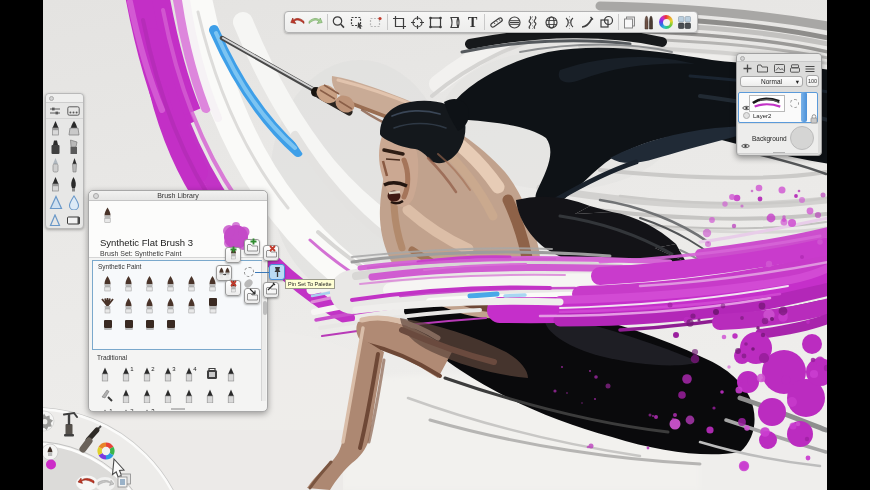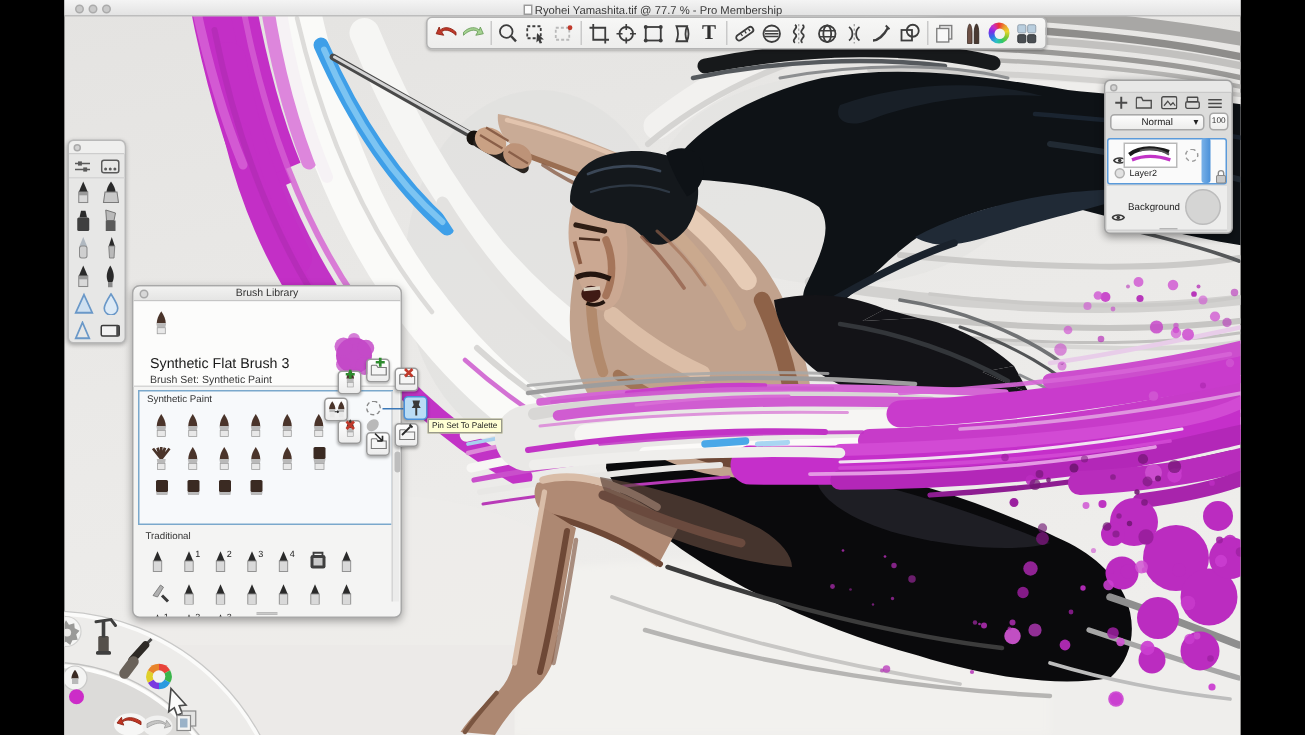--- a/index.html
+++ b/index.html
@@ -368,26 +368,20 @@
           <rect x="3.5" y="0" width="9" height="10" fill="#e4e4e3" stroke="#8a8a8a" stroke-width="0.8"></rect>
           <rect x="0" y="3" width="9" height="10" fill="#f4f4f3" stroke="#8a8a8a" stroke-width="0.8"></rect>
           <rect x="2" y="5" width="5" height="6" fill="#9ab2c8"></rect>
         </g>
       <circle cx="50" cy="452" r="8" fill="#f4f4f3" stroke="#c9c9c8" stroke-width="0.8"></circle>
       <path d="M50,446.5 C51.6,448.6 52.4,450.5 52.4,452.3 L47.6,452.3 C47.6,450.5 48.4,448.6 50,446.5 Z" fill="#3a2a22"></path>
       <rect x="48" y="452.3" width="4.2" height="3.7" fill="#b9b9b9"></rect>
       <circle cx="51" cy="464.5" r="5" fill="#cc2cc8"></circle>
     </g>
   </svg>
-  <div id="titlebar">
-    <div class="tl" style="left:7px"></div>
-      <div class="tl" style="left:16px"></div>
-      <div class="tl" style="left:25px"></div>
-    <div id="title"><span style="display:inline-block;width:6px;height:7px;border:0.5px solid #9a9a9a;background:#fdfdfd;vertical-align:-1px;margin-right:2px"></span>Ryohei Yamashita.tif @ 77.7 % - Pro Membership</div>
-  </div>
 <div id="toolbar" style="position:absolute;left:284px;top:11px;width:414px;height:22px;background:linear-gradient(#f7f7f6,#ededec);border:1px solid #b3b3b3;border-radius:4px;box-shadow:0 1px 2px rgba(0,0,0,0.25);z-index:40;display:flex;align-items:center;padding:0 3px;">
       <div style="width:19px;height:20px;display:flex;align-items:center;justify-content:center">
         <svg width="15" height="15" viewBox="0 0 15 15">
           <path d="M14,6.5 C10,2.5 5.5,2.8 3.5,5.2 L2.8,3 L0.8,7.5 L5.8,8.5 L4.4,6.2 C6.5,4.3 10,4.8 14,8.5 Z" fill="#c0392b" stroke="#8e2214" stroke-width="0.6"></path>
         </svg>
       </div>
       <div style="width:19px;height:20px;display:flex;align-items:center;justify-content:center">
         <svg width="15" height="15" viewBox="0 0 15 15">
           <path d="M1,6.5 C5,2.5 9.5,2.8 11.5,5.2 L12.2,3 L14.2,7.5 L9.2,8.5 L10.6,6.2 C8.5,4.3 5,4.8 1,8.5 Z" fill="#a5d291" stroke="#6d9f5d" stroke-width="0.6"></path>
         </svg>

